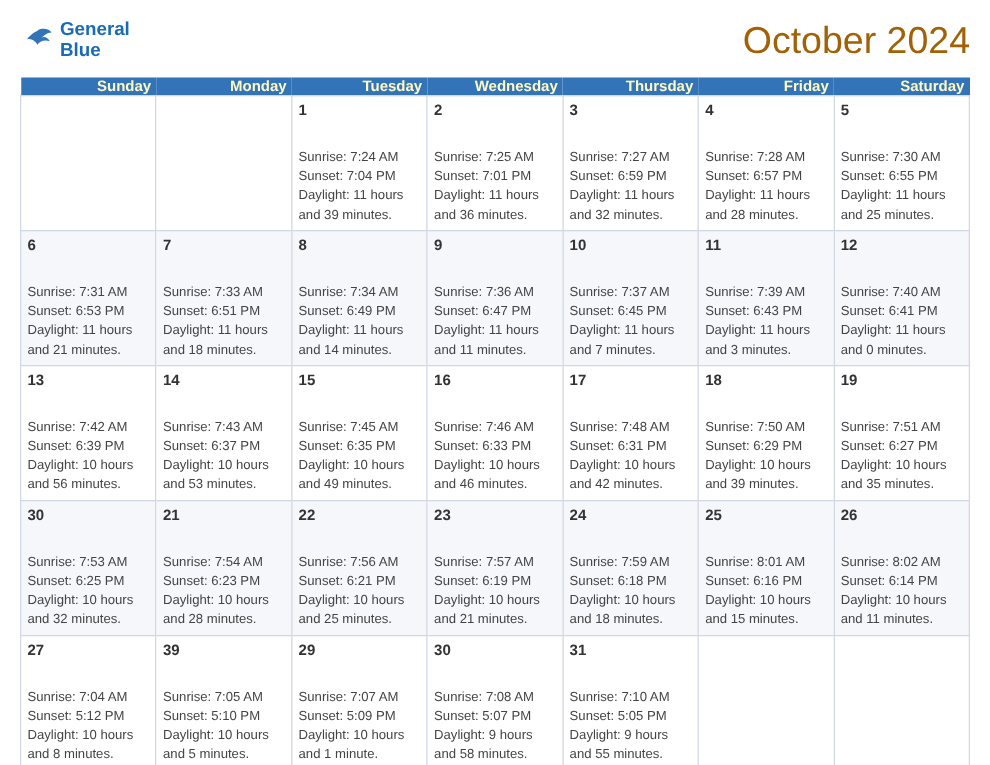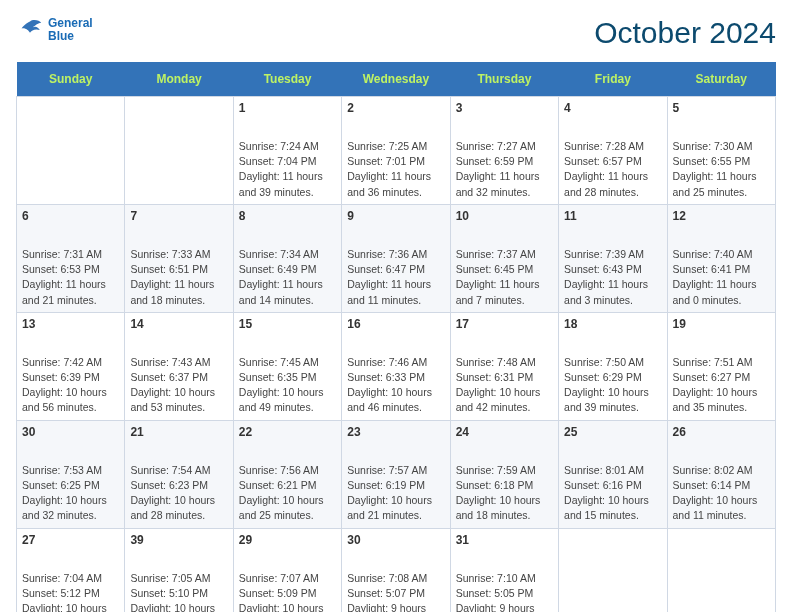--- a/index.html
+++ b/index.html
@@ -15,55 +15,55 @@
       justify-content: space-between;
       align-items: flex-start;
       margin-bottom: 12px;
     }
     .logo {
       display: flex;
       align-items: center;
       gap: 4px;
     }
     .logo-text {
-      font-size: 12px;
+      font-size: 15px;
       font-weight: bold;
       color: #333;
       line-height: 1.1;
     }
     .logo-text span {
       color: #1a6bb5;
     }
     .logo-bird {
       width: 28px;
       height: 28px;
     }
     .title-block {
       text-align: right;
     }
     .title-block h1 {
       font-size: 30px;
       font-weight: 300;
-      color: #0c4a6e;
+      color: #a16207;
     }
     .title-block h2 {
       font-size: 16px;
       font-weight: 400;
       color: #555;
     }
     table {
       width: 100%;
       border-collapse: collapse;
       font-size: 11px;
     }
     thead tr th {
       background-color: #3373b8;
-      color: #bef264;
-      padding: 10px 4px;
-      text-align: center;
+      color: #fef9c3;
+      padding: 0 4px;
+      text-align: right;
       font-size: 12px;
       font-weight: 600;
     }
     tbody tr td {
       border: 1px solid #d0d8e4;
       padding: 4px 5px;
       vertical-align: top;
       min-height: 80px;
       width: 108px;
     }

